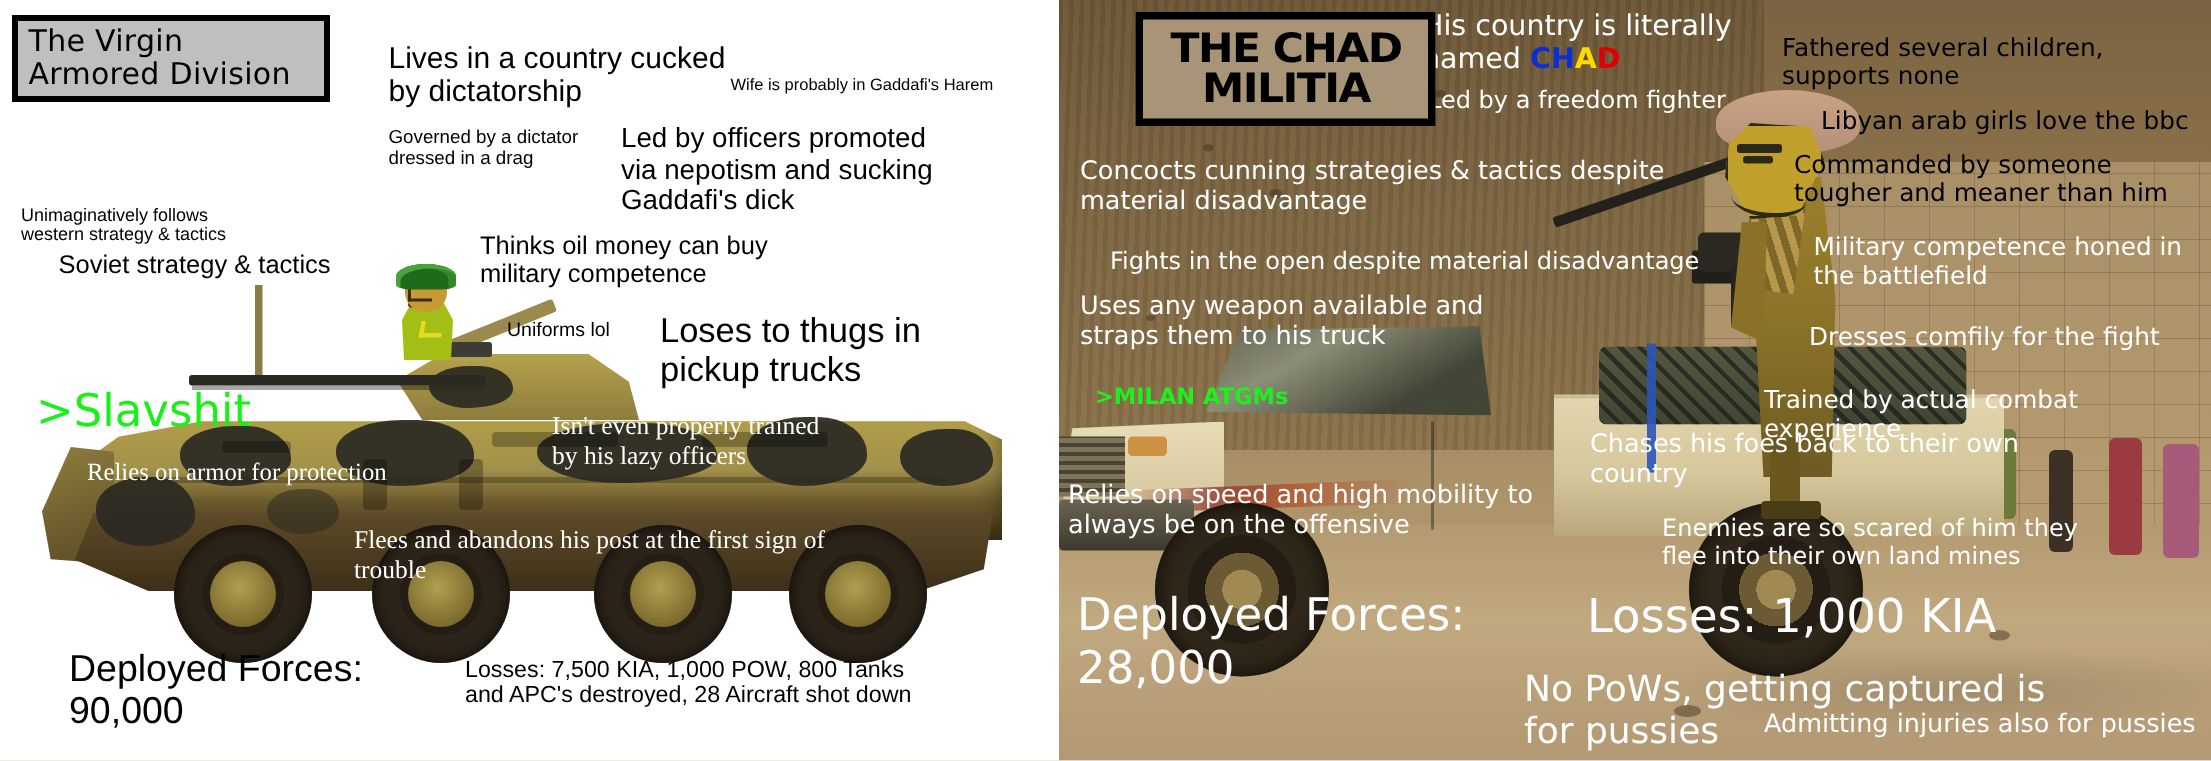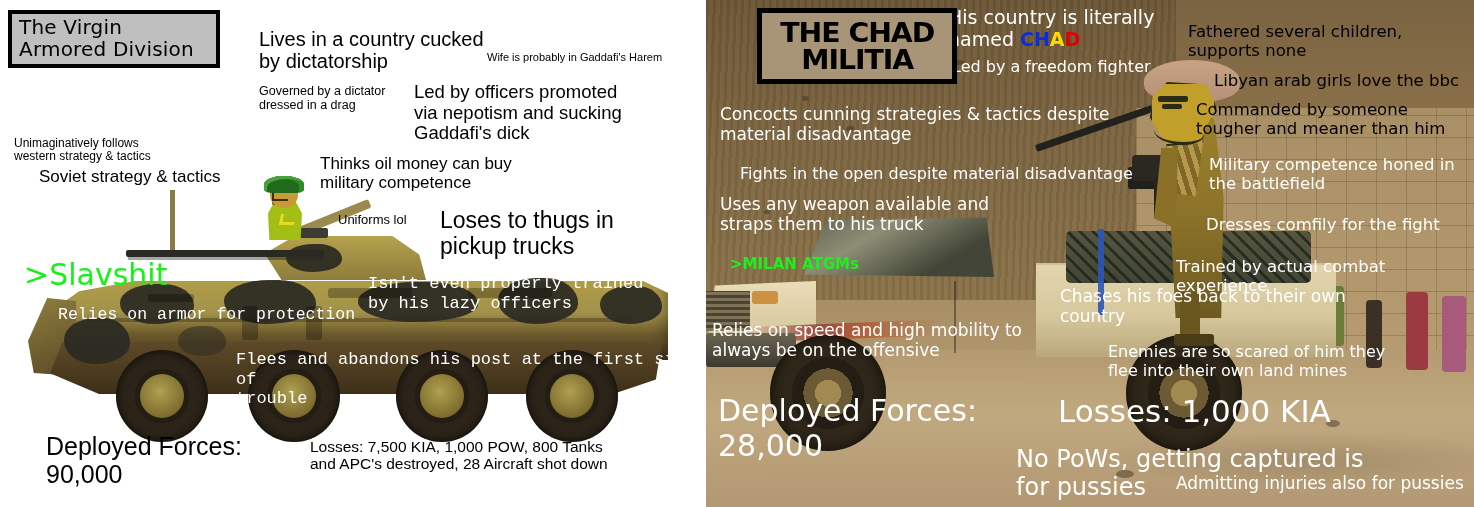--- a/index.html
+++ b/index.html
@@ -13,21 +13,21 @@
     position:absolute;left:8px;top:10px;width:212px;height:58px;
     background:#bfbfbf;border:4px solid #000;box-sizing:border-box;
     display:flex;align-items:center;padding:2px 7px;
   }
   .v-title-box span{
     font-family:"DejaVu Sans",sans-serif;font-size:20px;line-height:1.08;color:#000;
     letter-spacing:.2px;
   }
 
   .vtxt{position:absolute;color:#000;font-family:Liberation Sans, sans-serif;line-height:1.12;white-space:pre-line;}
-  .vtxt-w{position:absolute;color:#fff;font-family:Liberation Mono, monospace;line-height:1.15;white-space:pre-line;}
+  .vtxt-w{position:absolute;color:#fff;font-family:Liberation Serif, serif;line-height:1.15;white-space:pre-line;}
   .vtxt-g{position:absolute;color:#18f018;font-family:"DejaVu Sans",sans-serif;line-height:1.1;white-space:pre-line;}
 
   
   #apc{position:absolute;left:28px;top:222px;width:660px;height:200px;}
   .apc-hull{position:absolute;left:20px;top:52px;width:620px;height:86px;
      background:linear-gradient(180deg,#b3a049 0%,#a2914a 45%,#6e5b2d 70%,#5d4a26 100%);
      clip-path:polygon(0% 46%, 5% 20%, 14% 8%, 96% 8%, 100% 22%, 100% 100%, 3% 100%);
      box-shadow:inset 0 -10px 18px rgba(0,0,0,.45);}
   .apc-lower{position:absolute;left:22px;top:120px;width:612px;height:52px;
      background:linear-gradient(180deg,#5e4a27 0%,#4a3a1f 60%,#3c2f18 100%);

